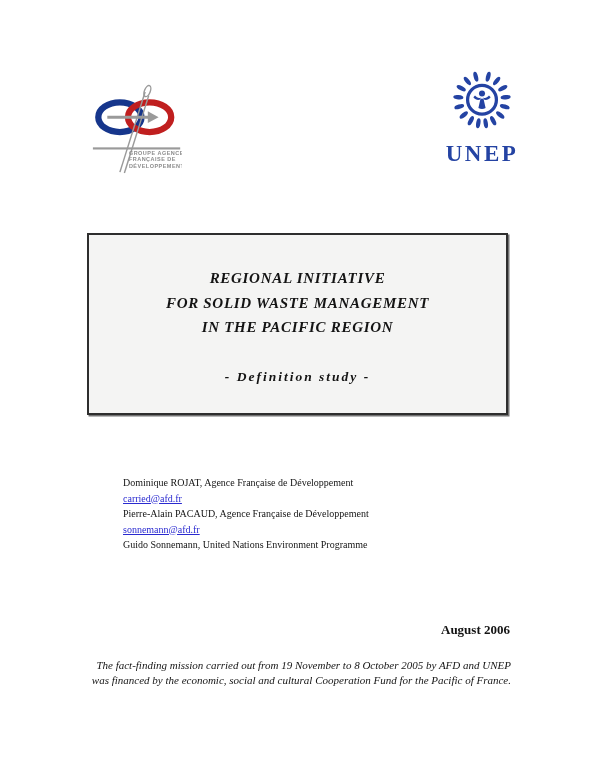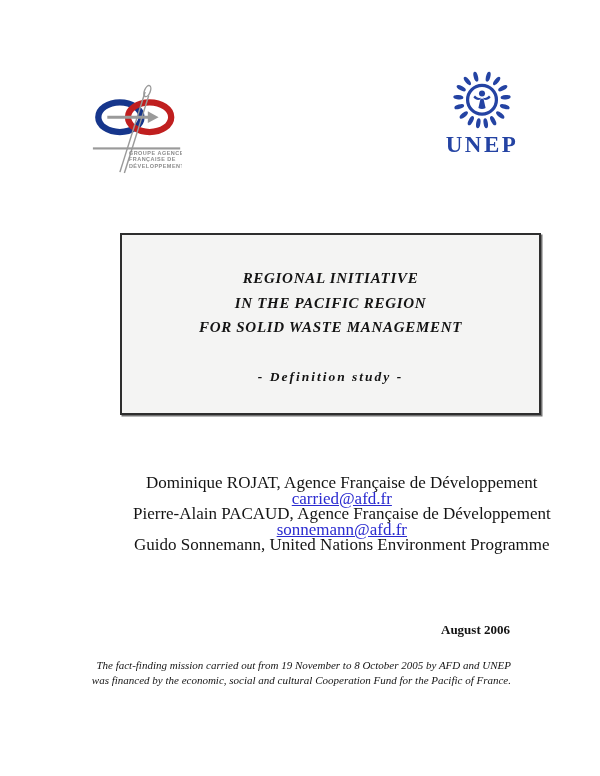--- a/index.html
+++ b/index.html
@@ -28,51 +28,50 @@
     fill:#8c8c8c;
   }
 
   
   .unep-logo{position:absolute;left:441px;top:68px;width:82px;text-align:center;}
   .unep-logo svg{width:76px;height:62px;display:block;margin:0 auto;}
   .unep-leaf{fill:var(--unep-blue);}
   .unep-ring{fill:#ffffff;stroke:var(--unep-blue);stroke-width:4.5;}
   .unep-figure{fill:var(--unep-blue);}
   .unep-label{
-    margin-top:2px;
+    margin-top:11px;
     font-family:"Liberation Serif", serif;
     font-weight:bold;font-size:23px;letter-spacing:2.5px;
     color:var(--unep-blue);
   }
 
   
   .title-box{
     position:absolute;left:87px;top:233px;width:421px;height:182px;
     background:var(--box-bg);
     border:2px solid var(--box-border);
     box-shadow:1.5px 1.5px 0 rgba(40,40,40,.65);
     text-align:center;
     box-sizing:border-box;
     padding-top:31px;
-    margin-left:33px;
   }
   .title-line{
     font-weight:bold;font-style:italic;
     font-size:15px;line-height:24.5px;letter-spacing:.7px;
     color:#141414;
   }
   .subtitle{
     margin-top:29px;
     font-weight:bold;font-style:italic;
     font-size:13.5px;letter-spacing:2px;
     color:#141414;
   }
 
   
-  .authors{position:absolute;left:133px;top:475px;font-size:17px;line-height:15.5px;text-align:center;}
+  .authors{position:absolute;left:123px;top:475px;font-size:10px;line-height:15.5px;}
   .author-name{color:#141414;}
   .author-email a{color:var(--link-blue);text-decoration:underline;}
 
   
   .date-line{
     position:absolute;right:90px;top:622px;
     font-weight:bold;font-size:13px;color:#141414;
   }
 
   
@@ -127,22 +126,22 @@
       <g>
         <circle class="unep-figure" cx="50" cy="35.5" r="4.2"></circle>
         <path class="unep-figure" d="M50 42 C46.5 45.5 41.5 45 38 40.5 L40.3 38.2 C43 41.5 46.2 42.3 48.3 40.8 L45 55.5 C48.3 57.2 51.7 57.2 55 55.5 L51.7 40.8 C53.8 42.3 57 41.5 59.7 38.2 L62 40.5 C58.5 45 53.5 45.5 50 42 Z"></path>
       </g>
     </svg>
     <div class="unep-label">UNEP</div>
   </div>
 
   <div class="title-box">
     <div class="title-line">REGIONAL INITIATIVE</div>
+    <div class="title-line">FOR SOLID WASTE MANAGEMENT</div>
     <div class="title-line">IN THE PACIFIC REGION</div>
-    <div class="title-line">FOR SOLID WASTE MANAGEMENT</div>
     <div class="subtitle">- Definition study -</div>
   </div>
 
   <div class="authors">
     <div class="author-name">Dominique ROJAT, Agence Française de Développement</div>
     <div class="author-email"><a href="#">carried@afd.fr</a></div>
     <div class="author-name">Pierre-Alain PACAUD, Agence Française de Développement</div>
     <div class="author-email"><a href="#">sonnemann@afd.fr</a></div>
     <div class="author-name">Guido Sonnemann, United Nations Environment Programme</div>
   </div>

